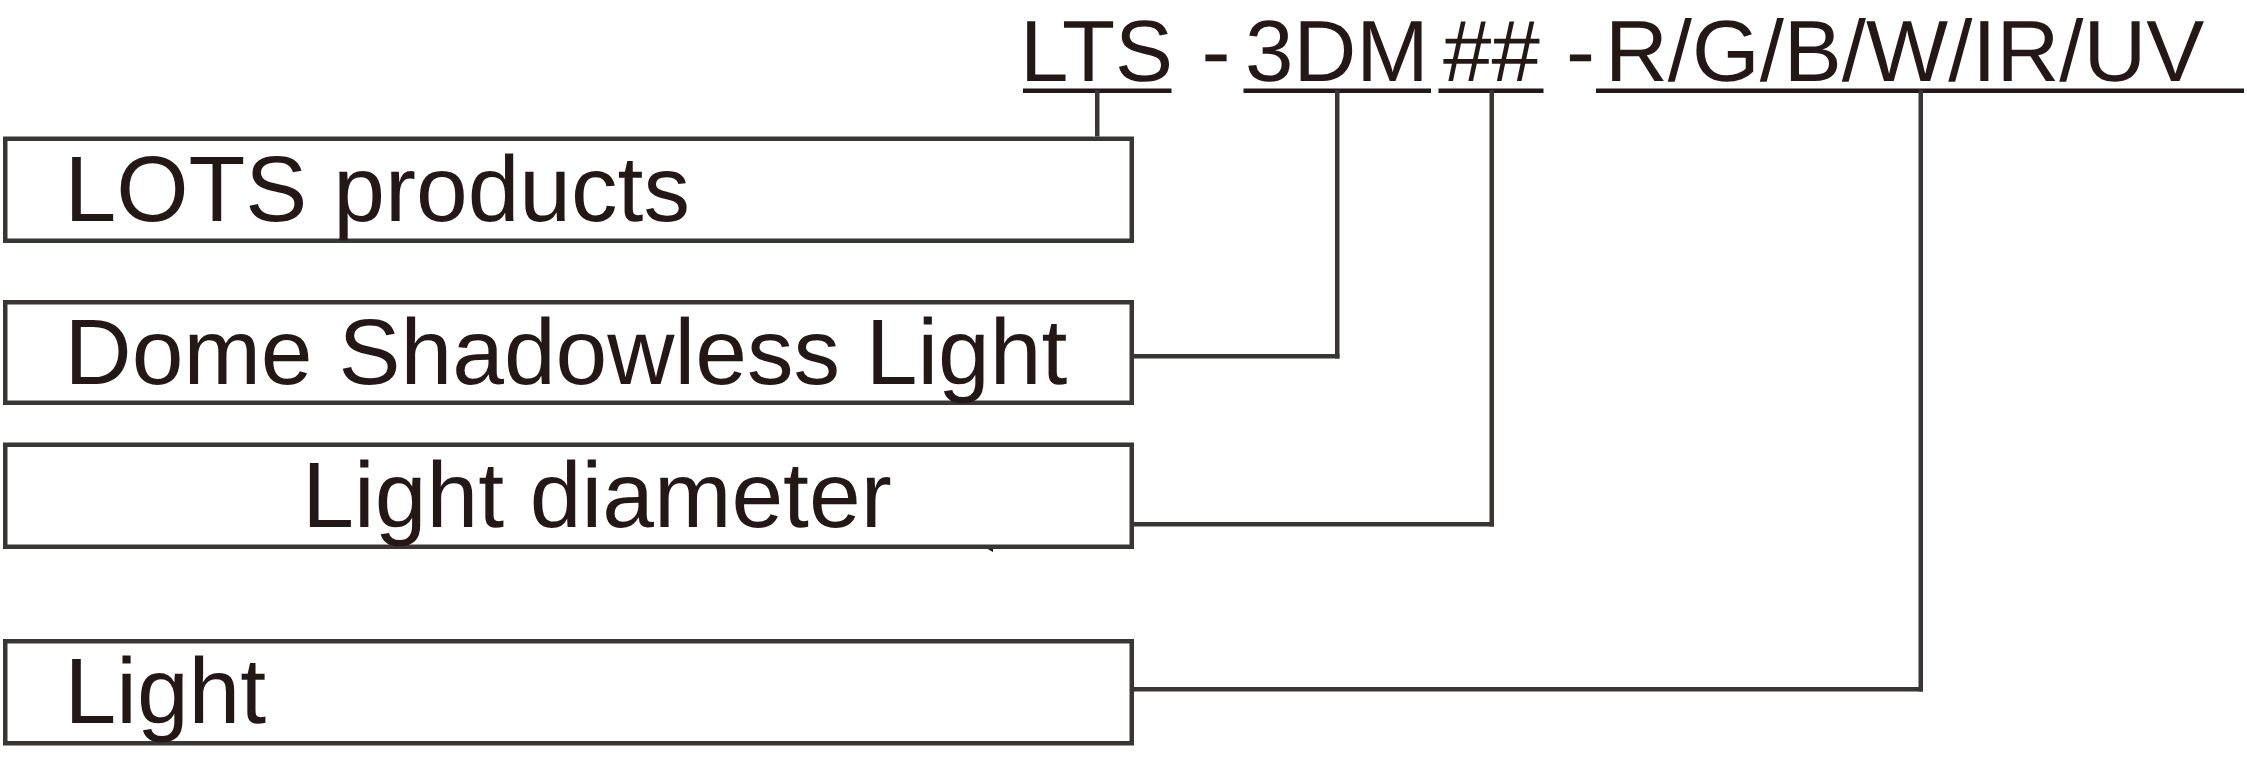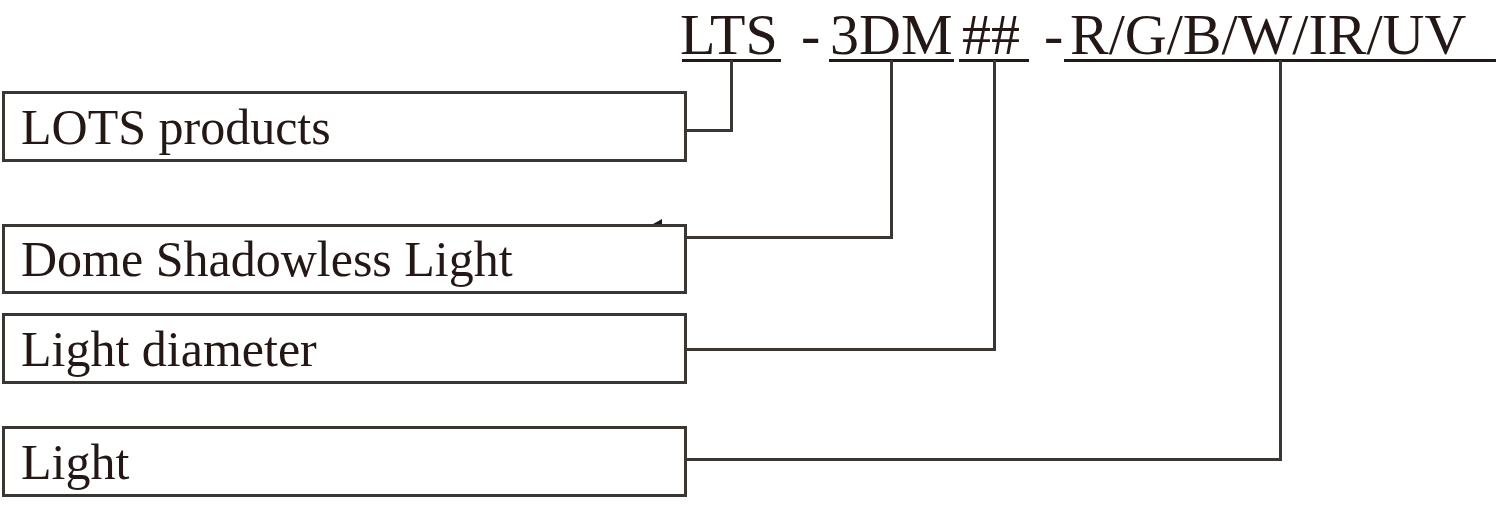--- a/index.html
+++ b/index.html
@@ -5,21 +5,21 @@
   :root{
     --ink:#231815;
     --line:#3a3634;
     --bg:#ffffff;
   }
   html,body{margin:0;padding:0;background:var(--bg);}
   .diagram{
     position:relative;
     width:1498px;height:505px;
     background:var(--bg);
-    font-family:Liberation Serif, serif;
+    font-family:Liberation Sans, sans-serif;
     color:var(--ink);
     overflow:hidden;
   }
   
   .seg{
     position:absolute;
     top:6px;
     font-size:58px;
     line-height:58px;
     white-space:pre;
@@ -56,33 +56,33 @@
     border-bottom:19px solid transparent;
     border-right:34px solid var(--ink);
   }
   .a1{left:628px;top:112px;}
   .a2{left:628px;top:219px;}
   .a3{left:628px;top:330px;}
   .a4{left:628px;top:441px;}
   
   .labelbox{
     position:absolute;
-    left:2px;width:685px;height:71px;
+    left:2px;width:754px;height:71px;
     box-sizing:border-box;
     border:3px solid var(--line);
     background:var(--bg);
     display:flex;align-items:center;
-    padding-left:16px;
-    font-size:50px;
+    padding-left:38px;
+    font-size:62px;
     color:var(--ink);
     white-space:nowrap;
   }
   .b1{top:91px;}
-  .b2{top:200px;height:70px;margin-top:24px;}
-  .b3{top:313px;}
+  .b2{top:200px;height:70px;}
+  .b3{top:295px;justify-content:center;}
   .b4{top:426px;}
 </style>
 </head>
 <body>
 
 <div class="diagram">
 
   <span class="seg seg-lts">LTS</span>
   <span class="seg seg-dash1">-</span>
   <span class="seg seg-3dm">3DM</span>

